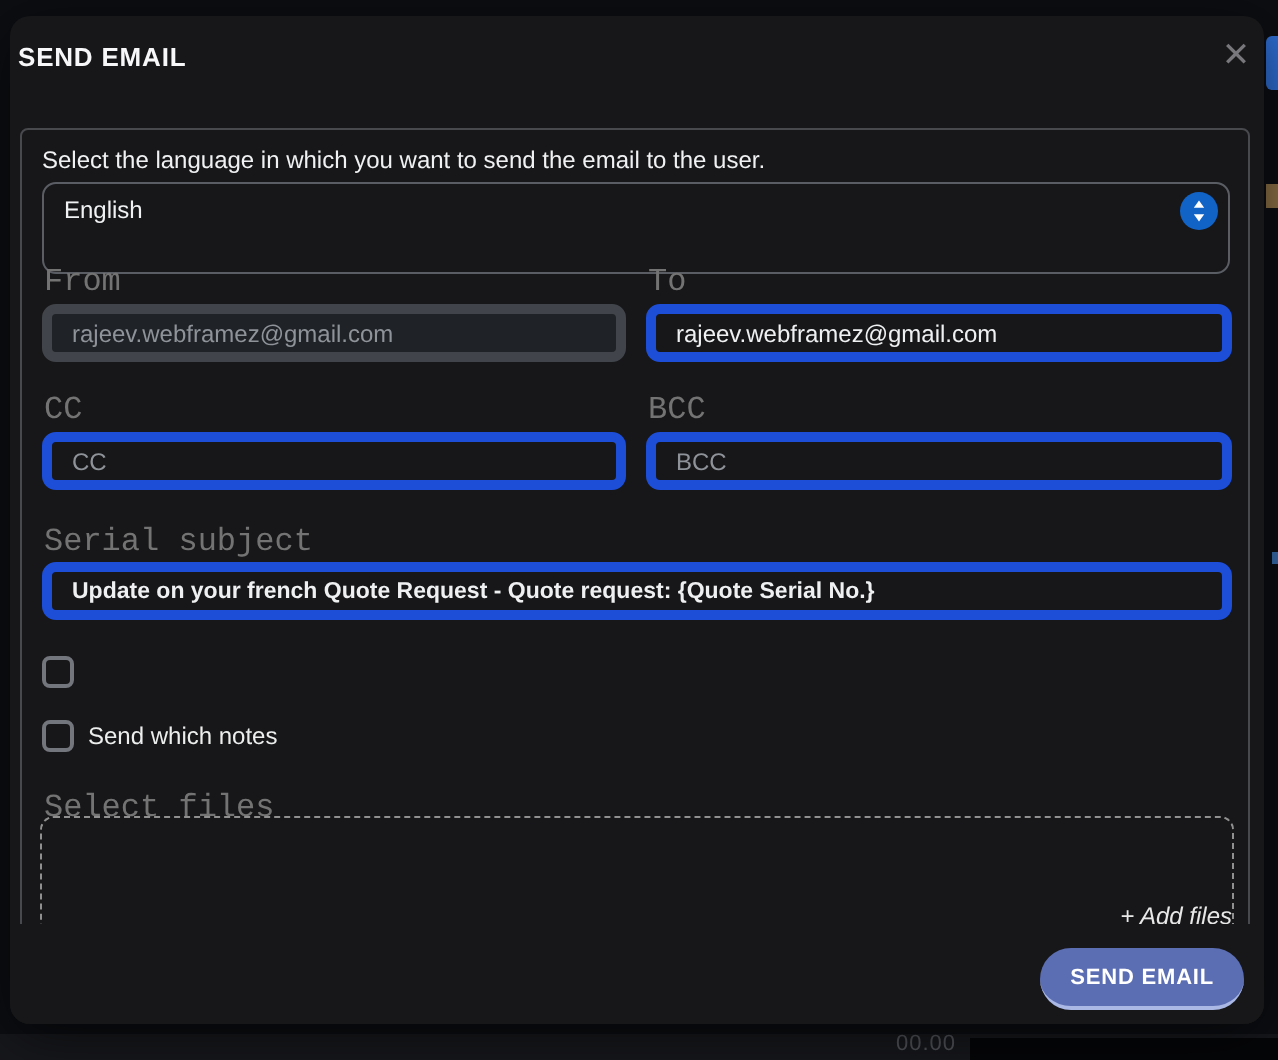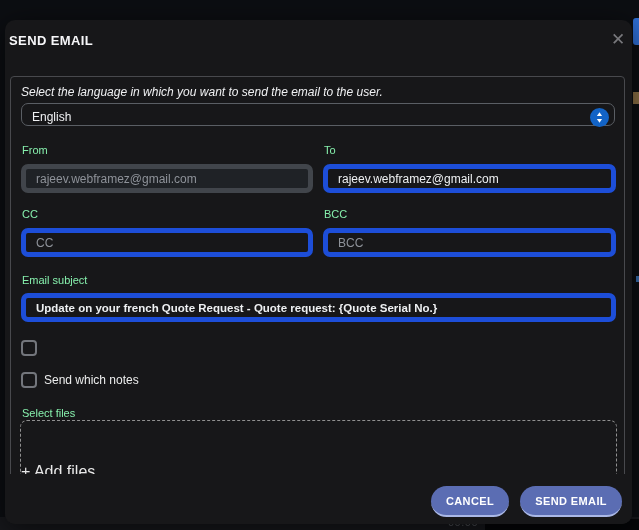--- a/index.html
+++ b/index.html
@@ -10,39 +10,39 @@
   
   .frag { position:absolute; }
   .frag-blue   { left:633px; top:18px;  width:6px; height:27px; background:#2f6fd6; border-radius:3px 0 0 3px; }
   .frag-tan    { left:633px; top:92px;  width:6px; height:12px; background:#8f7247; }
   .frag-speck  { left:636px; top:276px; width:3px; height:6px;  background:#3a6fb0; }
   .behind-bottom { position:absolute; left:0; top:517px; width:639px; height:13px; background:#17181c; }
   .behind-black  { position:absolute; left:485px; top:519px; width:154px; height:11px; background:#050608; }
   .behind-value  { position:absolute; left:448px; top:516px; font-size:11px; color:#515359; letter-spacing:.5px; }
 
   
-  .modal { position:absolute; left:5px; top:20px; width:627px; height:504px;
+  .modal { position:absolute; left:5px; top:8px; width:627px; height:504px;
     background:#171719; border-radius:10px; box-shadow:0 6px 30px rgba(0,0,0,.6); z-index:5; }
   .modal-title { position:absolute; left:4px; top:13px; font-size:13px; font-weight:bold;
     color:#f7f7f9; letter-spacing:.4px; }
   .close-btn { position:absolute; right:2px; top:8px; width:24px; height:24px; text-align:center;
     line-height:24px; color:#78787c; font-size:17px; cursor:pointer; }
 
   
   .container { position:absolute; left:5px; top:56px; width:615px; height:441px;
     border:1px solid #48494d; border-radius:4px; z-index:1; }
-  .prompt { position:absolute; left:10px; top:8px; font-size:12px; color:#f0f1f3;font-style:italic; }
+  .prompt { position:absolute; left:10px; top:8px; font-size:12px; color:#f0f1f3; }
 
-  .select { position:absolute; left:10px; top:26px; width:594px; height:23px;
+  .select { position:absolute; left:10px; top:26px; width:594px; height:46px;
     border:1px solid #5a5e64; border-radius:7px; cursor:pointer; }
   .select-value { position:absolute; left:10px; top:0; line-height:27px; font-size:12px; color:#f0f1f3; }
   .select-icon { position:absolute; right:5px; top:4px; width:19px; height:19px; border-radius:50%;
     background:#1263c6; display:flex; align-items:center; justify-content:center; }
 
-  .field-label { position:absolute; font-size:11px; color:#86efac; }
+  .field-label { position:absolute; font-size:16px; color:#737373;font-family:Liberation Mono, monospace; }
   .lbl-from    { left:11px;  top:67px; }
   .lbl-to      { left:313px; top:67px; }
   .lbl-cc      { left:11px;  top:131px; }
   .lbl-bcc     { left:313px; top:131px; }
   .lbl-subject { left:11px;  top:197px; }
   .lbl-attach  { left:11px;  top:330px; }
 
   .inp { position:absolute; height:29px; border:5px solid #1d4ed8; border-radius:7px;
     background:transparent; color:#eef0f2; font-size:12px; padding:0 10px;
     font-family:"Liberation Sans", sans-serif; outline:none; }
@@ -54,22 +54,22 @@
   .inp-subject { left:10px; top:216px; width:595px; font-size:11.5px;font-weight:bold; }
 
   .checkbox { position:absolute; left:10px; width:16px; height:16px;
     border:2px solid #73767c; border-radius:4px; cursor:pointer; }
   .cb1 { top:263px; } .cb2 { top:295px; }
   .cb-label { position:absolute; left:33px; font-size:12px; color:#eceded; }
   .cbl1 { top:264px; } .cbl2 { top:296px; }
 
   .dropzone { position:absolute; left:9px; top:343px; width:597px; height:85px;
     border:1px dashed #909090; border-radius:7px; cursor:pointer; }
-  .add-files { position:absolute; left:0; right:0; top:42px; text-align:left;
-    font-size:16px; color:#e8e8e8; }
+  .add-files { position:absolute; left:0; right:0; top:42px; text-align:right;
+    font-size:12px; color:#e8e8e8;font-style:italic; }
 
   
   .footer { position:absolute; left:0; top:454px; width:627px; height:50px;
     background:#171719; border-radius:0 0 10px 10px; display:flex; justify-content:flex-end;
     align-items:flex-start; padding:12px 10px 0 0; gap:11px; z-index:3; }
   .btn { height:31px; border:none; border-bottom:2px solid #aab8e6; border-radius:16px;
     background:#5b6db3; color:#ffffff; font-weight:bold; font-size:11px; letter-spacing:.4px;
     padding:0 15px; font-family:"Liberation Sans", sans-serif; cursor:pointer; }
 </style>
 </head>
@@ -108,32 +108,31 @@
 
       <div class="field-label lbl-to">To</div>
       <input class="inp inp-to" type="text" value="rajeev.webframez@gmail.com" style="">
 
       <div class="field-label lbl-cc">CC</div>
       <input class="inp inp-cc" type="text" placeholder="CC" style="">
 
       <div class="field-label lbl-bcc">BCC</div>
       <input class="inp inp-bcc" type="text" placeholder="BCC" style="">
 
-      <div class="field-label lbl-subject">Email subject</div>
+      <div class="field-label lbl-subject">Serial subject</div>
       <input class="inp inp-subject" type="text" value="Update on your french Quote Request - Quote request: {Quote Serial No.}" style="">
 
       <div class="checkbox cb1"></div>
 
       <div class="checkbox cb2"></div>
       <div class="cb-label cbl2">Send which notes</div>
 
       <div class="field-label lbl-attach">Select files</div>
       <div class="dropzone">
         <div class="add-files">+ Add files</div>
       </div>
     </div>
 
     <div class="footer">
-      <button class="btn">CANCEL</button>
       <button class="btn">SEND EMAIL</button>
     </div>
   </div>
 </div>
 
 </body></html>

